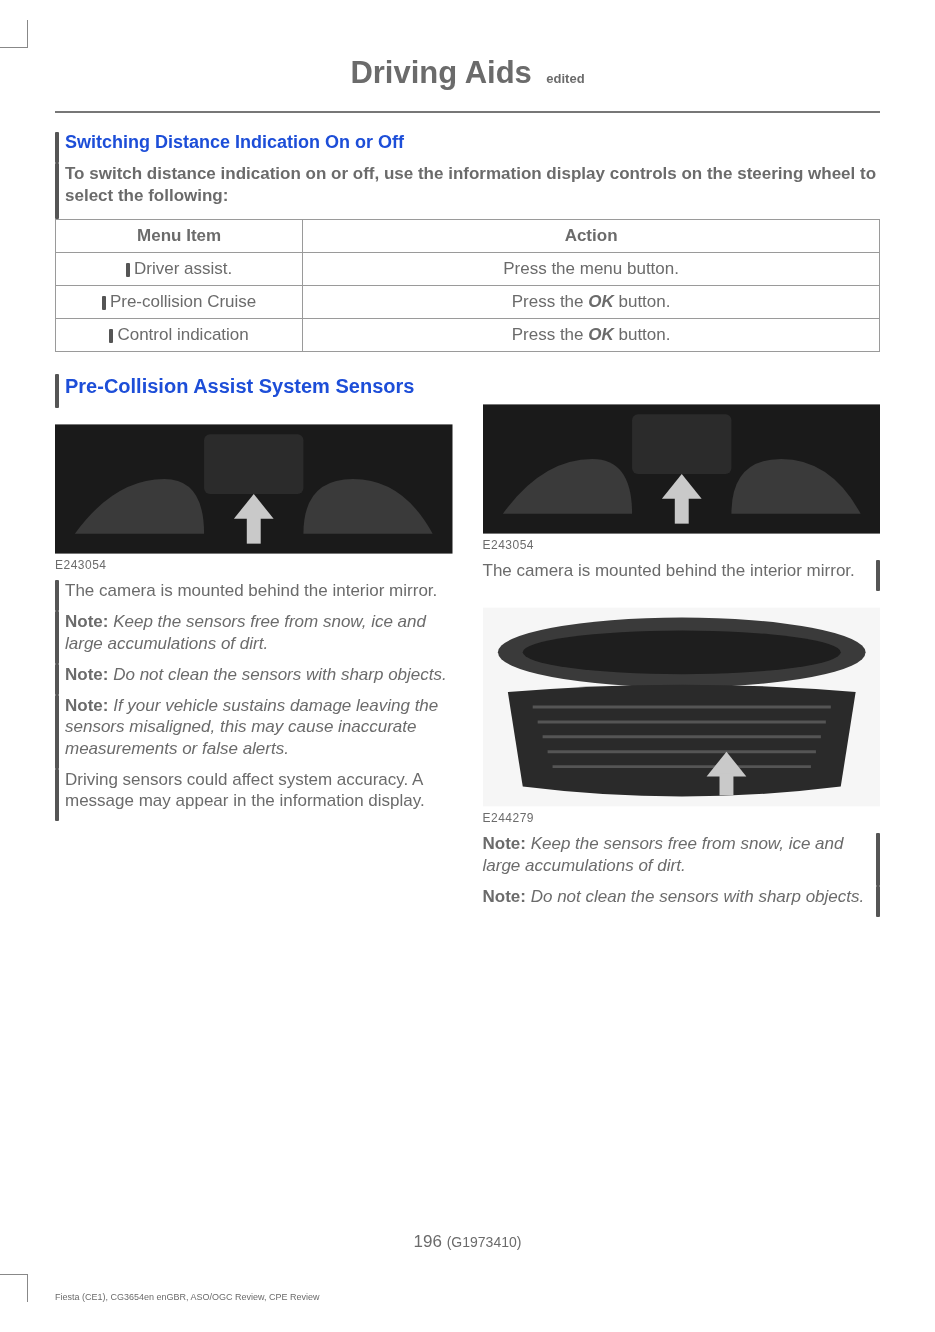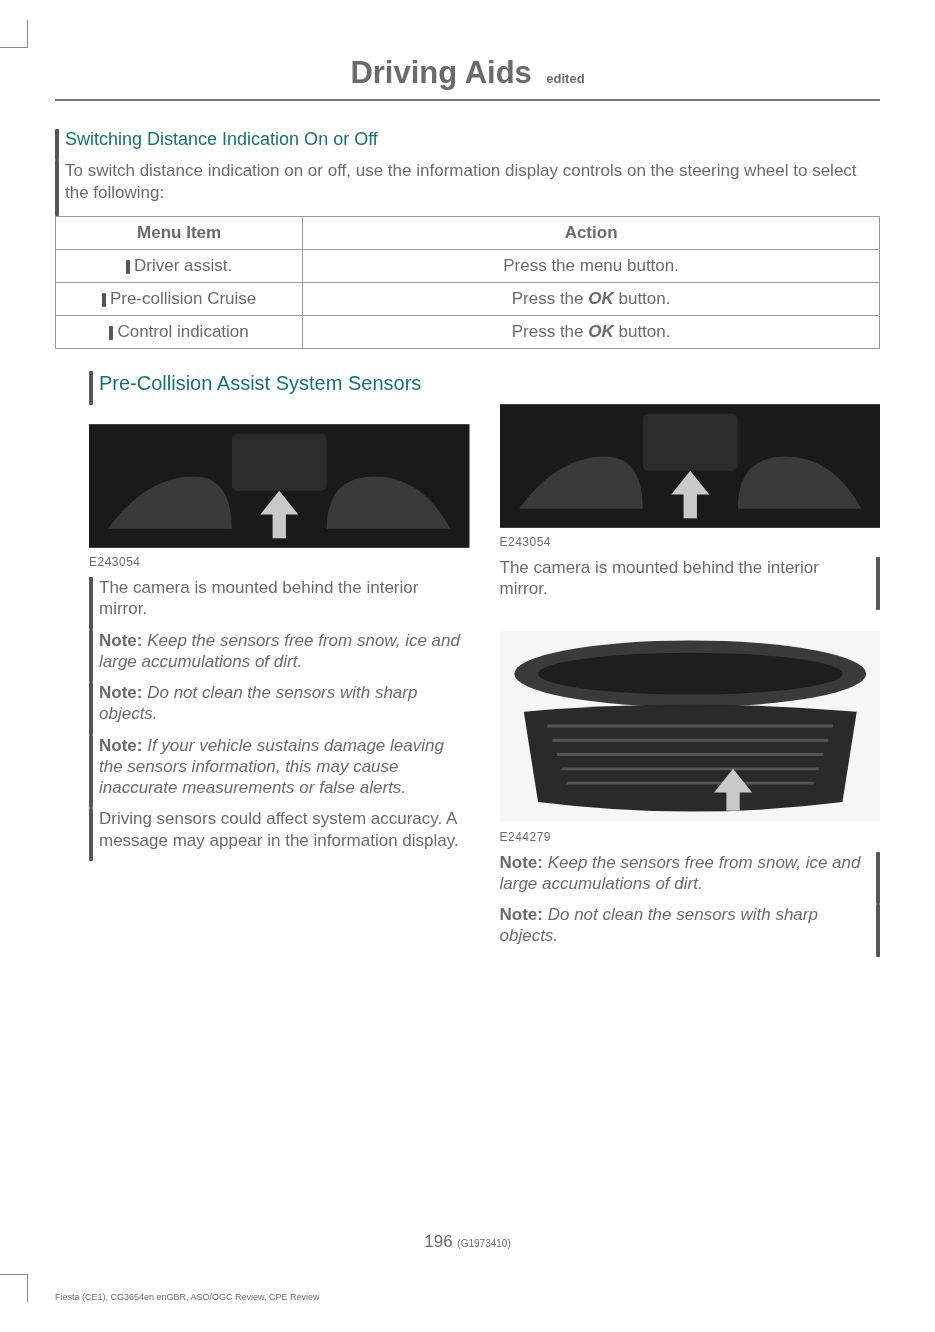--- a/index.html
+++ b/index.html
@@ -8,44 +8,44 @@
     width: 935px;
     height: 1332px;
     background: #fff;
     color: #6b6b6b;
     position: relative;
     padding: 55px 55px 30px 55px;
   }
   .page-header {
     text-align: center;
     border-bottom: 2px solid #777;
-    padding-bottom: 8px;
-    margin-bottom: 28px;
+    padding-bottom: 20px;
+    margin-bottom: 19px;
   }
   .page-title {
     font-size: 31px;
     font-weight: 800;
     color: #6b6b6b;
     display: inline;
   }
   .page-title-tag {
     font-size: 13px;
     font-weight: 700;
     color: #6b6b6b;
     margin-left: 10px;
   }
   .h3 {
     font-size: 18px;
-    font-weight: 400;
-    color: #0f766e;
+    font-weight: 700;
+    color: #1d4ed8;
     margin-bottom: 10px;
   }
   .h4 {
     font-size: 17px;
-    font-weight: 400;
+    font-weight: 700;
     color: #6b6b6b;
     line-height: 1.3;
     margin-bottom: 12px;
   }
   .h5 {
     font-size: 17px;
     font-weight: 800;
     color: #6b6b6b;
     line-height: 1.25;
     margin-bottom: 8px;
@@ -65,21 +65,20 @@
   }
   th {
     font-weight: 800;
     text-align: center;
   }
   .col-menu { width: 30%; }
   .col-action { width: 70%; }
   .two-col {
     display: flex;
     gap: 30px;
-    margin-left: 34px;
   }
   .col {
     flex: 1;
     width: 50%;
   }
   .p {
     font-size: 17px;
     color: #6b6b6b;
     line-height: 1.25;
     margin-bottom: 10px;
@@ -105,21 +104,21 @@
   .page-num {
     position: absolute;
     bottom: 80px;
     left: 0;
     width: 100%;
     text-align: center;
     font-size: 17px;
     color: #6b6b6b;
   }
   .page-num-sub {
-    font-size: 10px;
+    font-size: 14px;
   }
   .footer-line {
     position: absolute;
     bottom: 30px;
     left: 55px;
     font-size: 9px;
     color: #6b6b6b;
   }
   .corner {
     position: absolute;
@@ -263,21 +262,21 @@
       <div class="p">
         <span class="note-label">Note:</span>
         <span class="note-body">Do not clean the sensors with sharp objects.</span>
       </div>
     </div>
 
     <div class="revbar">
       <div class="bar"></div>
       <div class="p">
         <span class="note-label">Note:</span>
-        <span class="note-body">If your vehicle sustains damage leaving the sensors information, this may cause inaccurate measurements or false alerts.</span>
+        <span class="note-body">If your vehicle sustains damage leaving the sensors misaligned, this may cause inaccurate measurements or false alerts.</span>
       </div>
     </div>
 
     <div class="revbar">
       <div class="bar"></div>
       <div class="p">Driving sensors could affect system accuracy.   A message may appear in the information display.</div>
     </div>
 
   </div>
 

